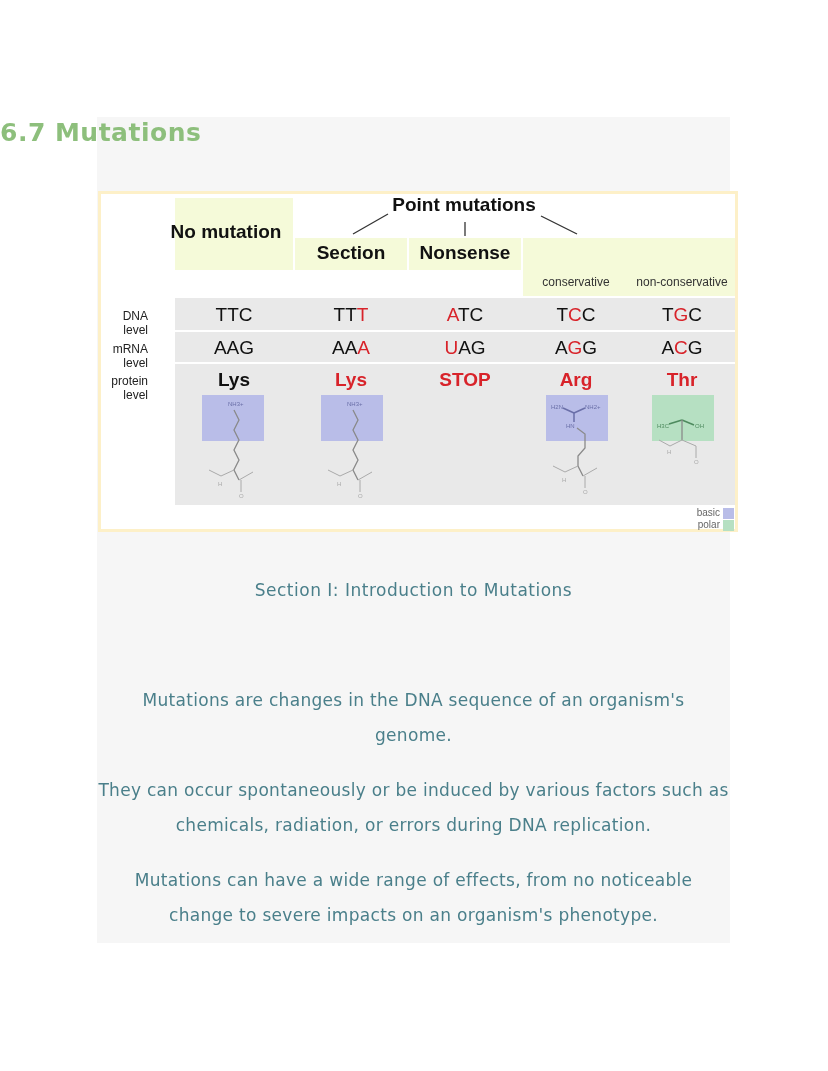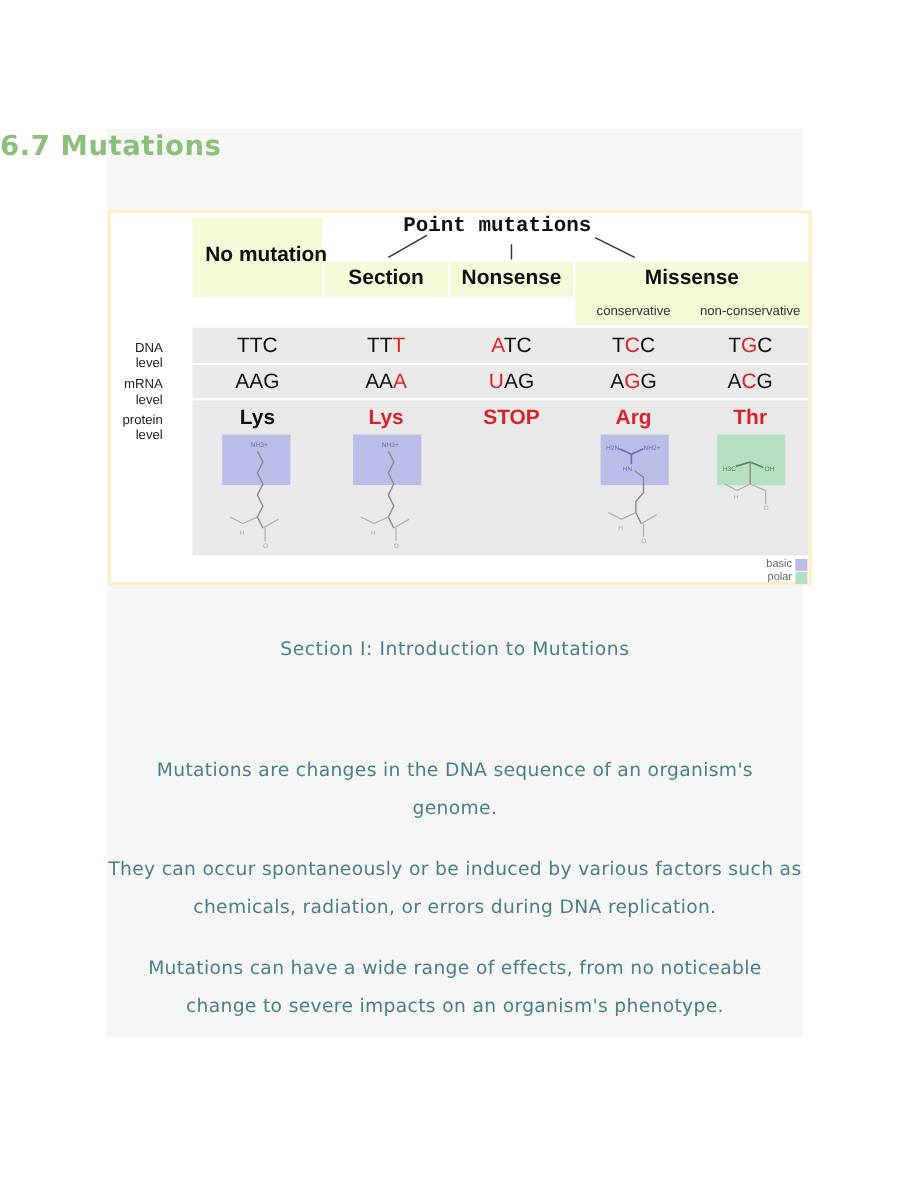--- a/index.html
+++ b/index.html
@@ -33,32 +33,31 @@
 
   <div class="fig-abs hdr-bg" style="left:74px; top:4px; width:118px; height:72px;"></div>
   <div class="fig-abs hdr-bg" style="left:194px; top:44px; width:112px; height:32px;"></div>
   <div class="fig-abs hdr-bg" style="left:308px; top:44px; width:112px; height:32px;"></div>
   <div class="fig-abs hdr-bg" style="left:422px; top:44px; width:212px; height:58px;"></div>
 
   <div class="fig-abs grey-bg" style="left:74px; top:104px; width:560px; height:207px;"></div>
   <div class="fig-abs row-sep" style="left:74px; top:136px; width:560px;"></div>
   <div class="fig-abs row-sep" style="left:74px; top:168px; width:560px;"></div>
 
-  <div class="fig-abs hdr-bold" style="left:80px; top:27px; width:122px;">No mutation</div>
-  <div class="fig-abs hdr-bold" style="left:256px; top:0px; width:190px; font-size:19px;font-family:Liberation Mono, monospace;">Point mutations</div>
+  <div class="fig-abs hdr-bold" style="left:64px; top:27px; width:122px;">No mutation</div>
+  <div class="fig-abs hdr-bold" style="left:268px; top:0px; width:190px; font-size:19px;">Point mutations</div>
 
   <svg class="fig-abs" style="left:240px; top:14px;" width="330" height="32">
     <line x1="47" y1="6" x2="12" y2="26" stroke="#333" stroke-width="1.3"></line>
     <line x1="124" y1="14" x2="124" y2="28" stroke="#333" stroke-width="1.3"></line>
     <line x1="200" y1="8" x2="236" y2="26" stroke="#333" stroke-width="1.3"></line>
   </svg>
 
   <div class="fig-abs hdr-bold" style="left:194px; top:48px; width:112px;">Section</div>
   <div class="fig-abs hdr-bold" style="left:308px; top:48px; width:112px;">Nonsense</div>
-  <div class="fig-abs hdr-bold" style="left:422px; top:48px; width:212px;">Missense</div>
   <div class="fig-abs sub-label" style="left:422px; top:81px; width:106px;">conservative</div>
   <div class="fig-abs sub-label" style="left:528px; top:81px; width:106px;">non-conservative</div>
 
   <div class="fig-abs row-label" style="left:0; top:115px;">DNA level</div>
   <div class="fig-abs row-label" style="left:0; top:148px;">mRNA level</div>
   <div class="fig-abs row-label" style="left:0; top:180px;">protein level</div>
 
   <div class="fig-abs cell" style="left:74px; top:110px; width:118px;"><span>TTC</span><span class="red"></span><span></span></div>
   <div class="fig-abs cell" style="left:194px; top:110px; width:112px;"><span>TT</span><span class="red">T</span><span></span></div>
   <div class="fig-abs cell" style="left:308px; top:110px; width:112px;"><span></span><span class="red">A</span><span>TC</span></div>

